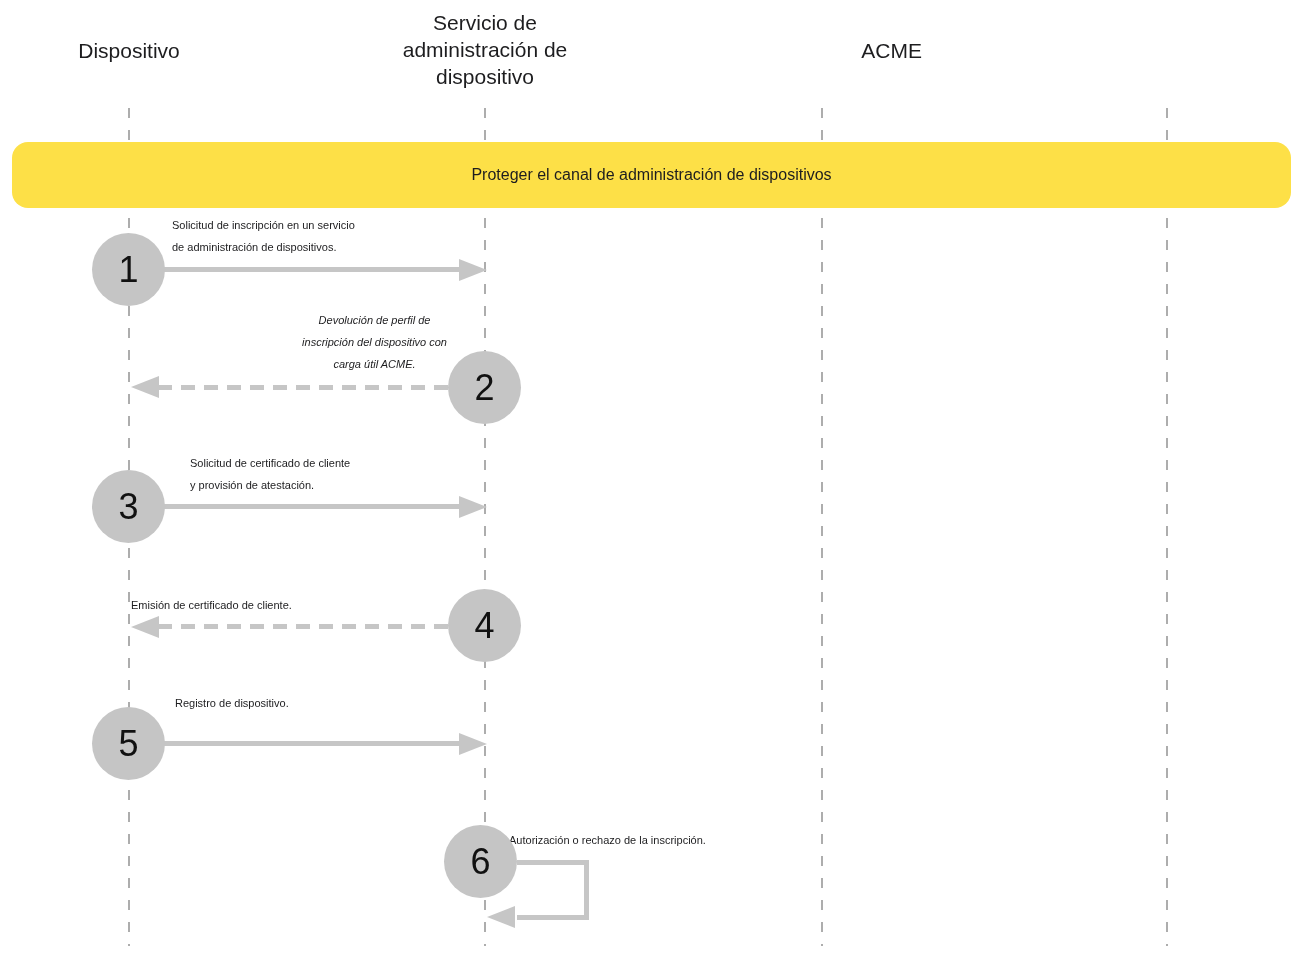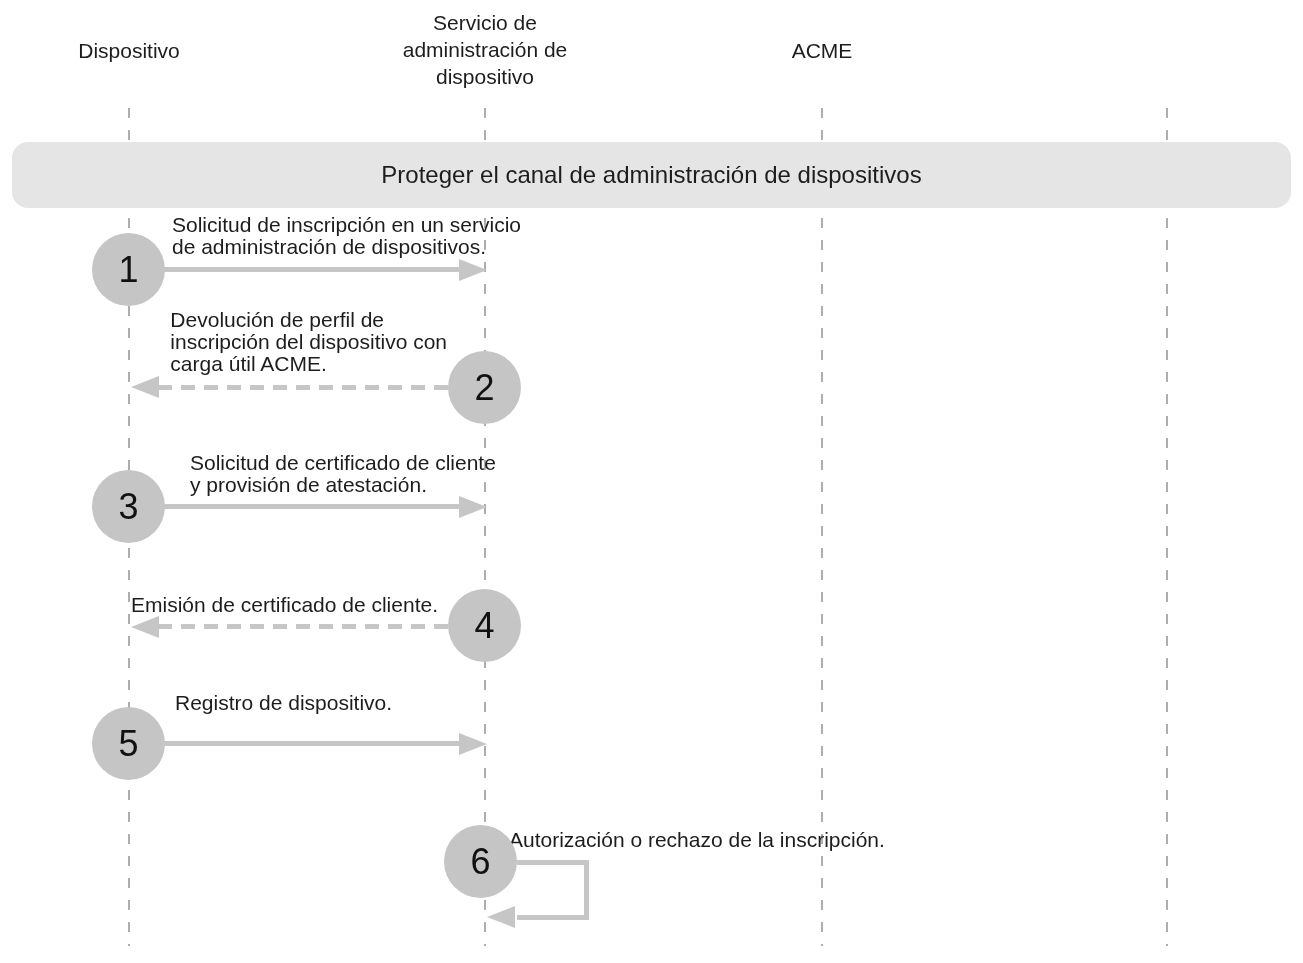--- a/index.html
+++ b/index.html
@@ -31,32 +31,32 @@
   .actor {
     position: absolute;
     text-align: center;
     font-size: 21px;
     line-height: 27px;
     white-space: pre-line;
     z-index: 2;
   }
   .actor-1 { left: 29px;   top: 37px; width: 200px; }
   .actor-2 { left: 375px;  top: 9px;  width: 220px; }
-  .actor-3 { left: 722px;  top: 37px; width: 200px; }
+  .actor-3 { left: 722px;  top: 37px; width: 200px; text-align: right; }
   .actor-4 { left: 1067px; top: 23px; width: 200px; }
 
   
   .banner {
     position: absolute;
     left: 12px; top: 142px;
     width: 1279px; height: 66px;
-    background: #e5e5e5;
+    background: #fde047;
     border-radius: 16px;
     display: flex; align-items: center; justify-content: center;
-    font-size: 24px;
+    font-size: 16px;
     z-index: 2;
   }
 
   
   .step-circle {
     position: absolute;
     width: 73px; height: 73px;
     border-radius: 50%;
     background: #c5c5c5;
     display: flex; align-items: center; justify-content: center;
@@ -67,26 +67,26 @@
   .c1 { left: 92px;  top: 233px; }
   .c2 { left: 448px; top: 351px; }
   .c3 { left: 92px;  top: 470px; }
   .c4 { left: 448px; top: 589px; }
   .c5 { left: 92px;  top: 707px; }
   .c6 { left: 444px; top: 825px; }
 
   
   .msg {
     position: absolute;
-    font-size: 21px;
+    font-size: 11px;
     line-height: 22px;
     white-space: pre-line;
     z-index: 3;
   }
-  .msg-right { text-align: left; }
+  .msg-right { text-align: center; font-style: italic; }
   .m1 { left: 172px; top: 214px; }
   .m2 { right: 856px; top: 309px; }
   .m3 { left: 190px; top: 452px; }
   .m4 { left: 131px; top: 594px; }
   .m5 { left: 175px; top: 692px; }
   .m6 { left: 509px; top: 829px; }
 
   
   .arrow-line {
     position: absolute;

